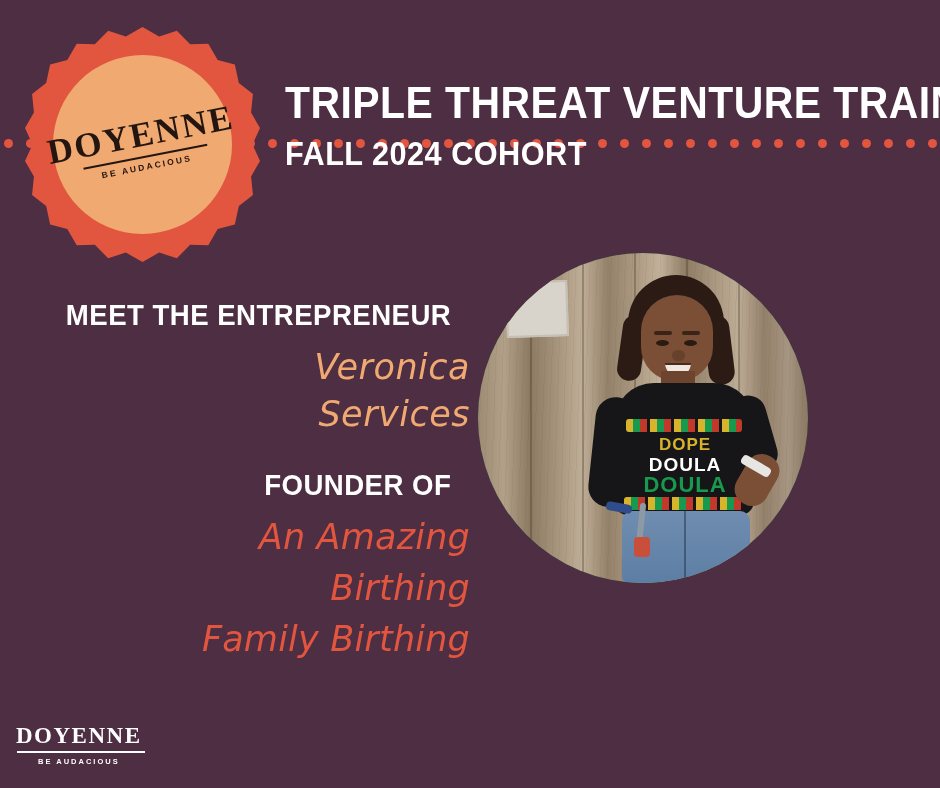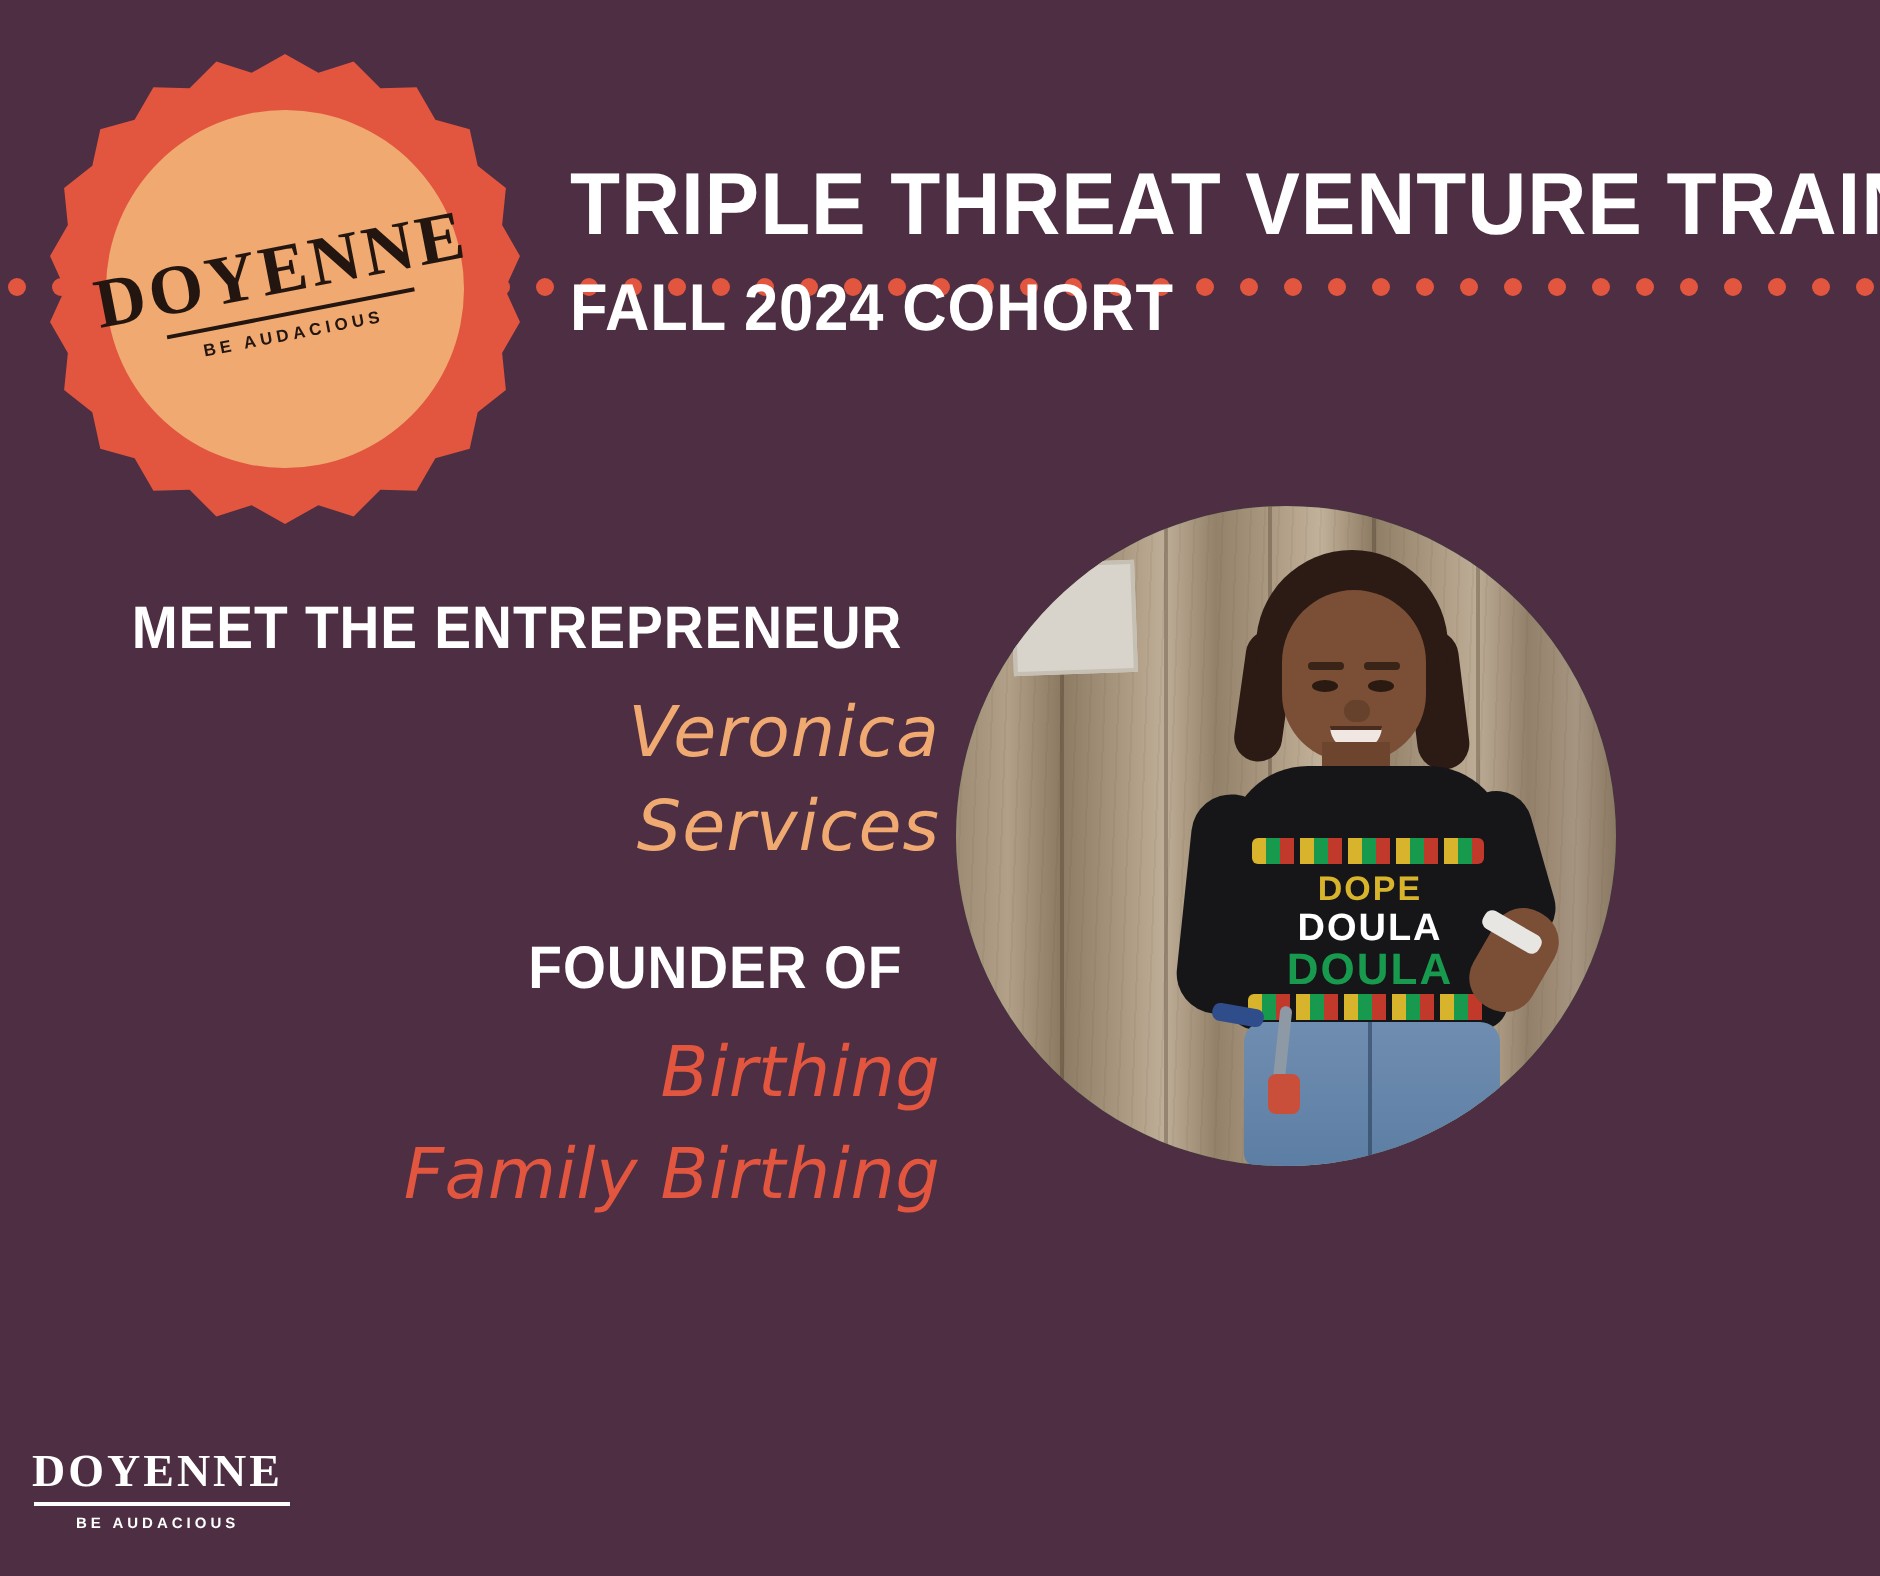--- a/index.html
+++ b/index.html
@@ -548,20 +548,21 @@
   </div>
 
   <div class="left-block">
     <div class="meet-label">MEET THE ENTREPRENEUR</div>
     <div class="entrepreneur-name">
       <div>Veronica</div>
       <div>Services</div>
     </div>
     <div class="founder-label">FOUNDER OF</div>
     <div class="company-name">
+      <div>An Amazing</div>
       <div>Birthing</div>
       <div>Family Birthing</div>
     </div>
   </div>
 
   <div class="photo-circle">
     <div class="photo-inner">
       <div class="wood-grain"></div>
       <div class="plank-line" style="left:52px"></div>
       <div class="plank-line" style="left:104px"></div>

